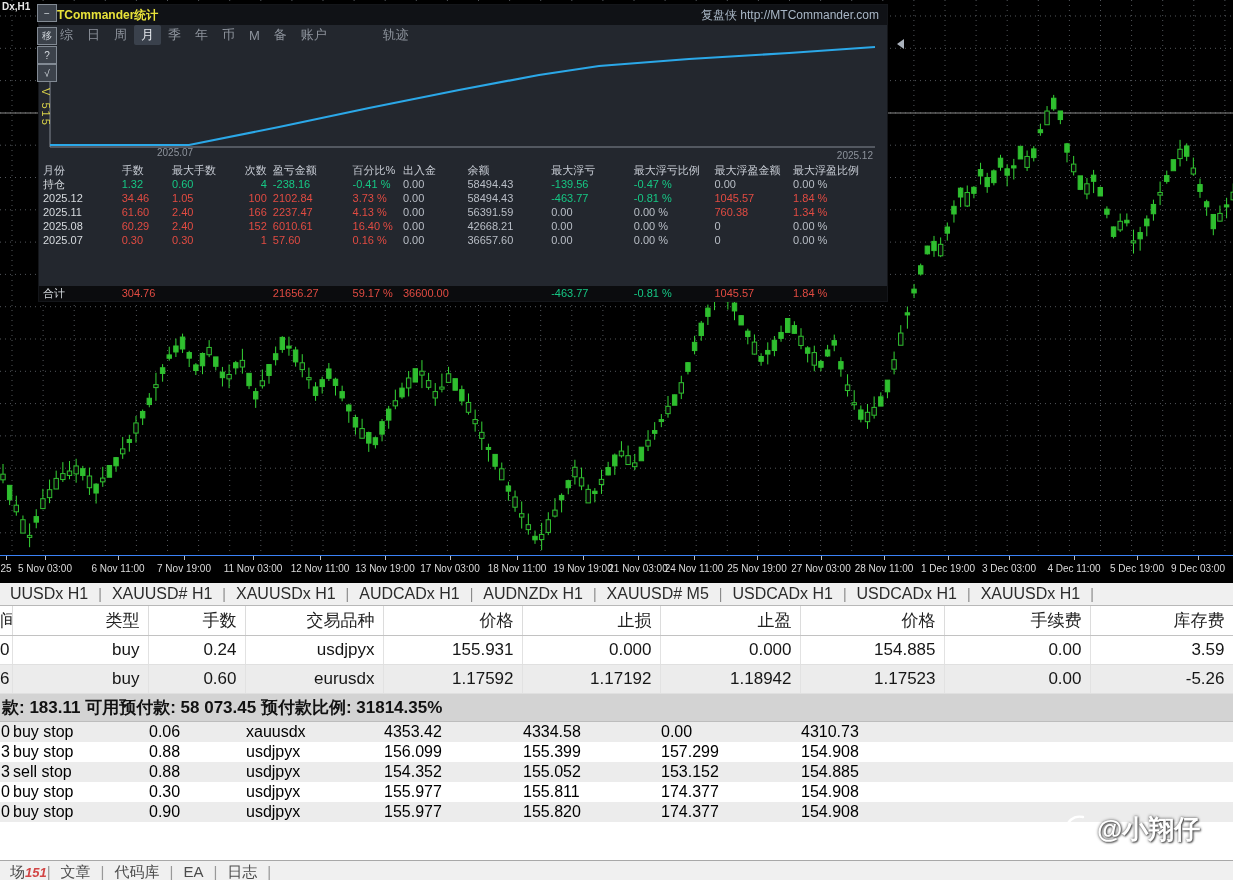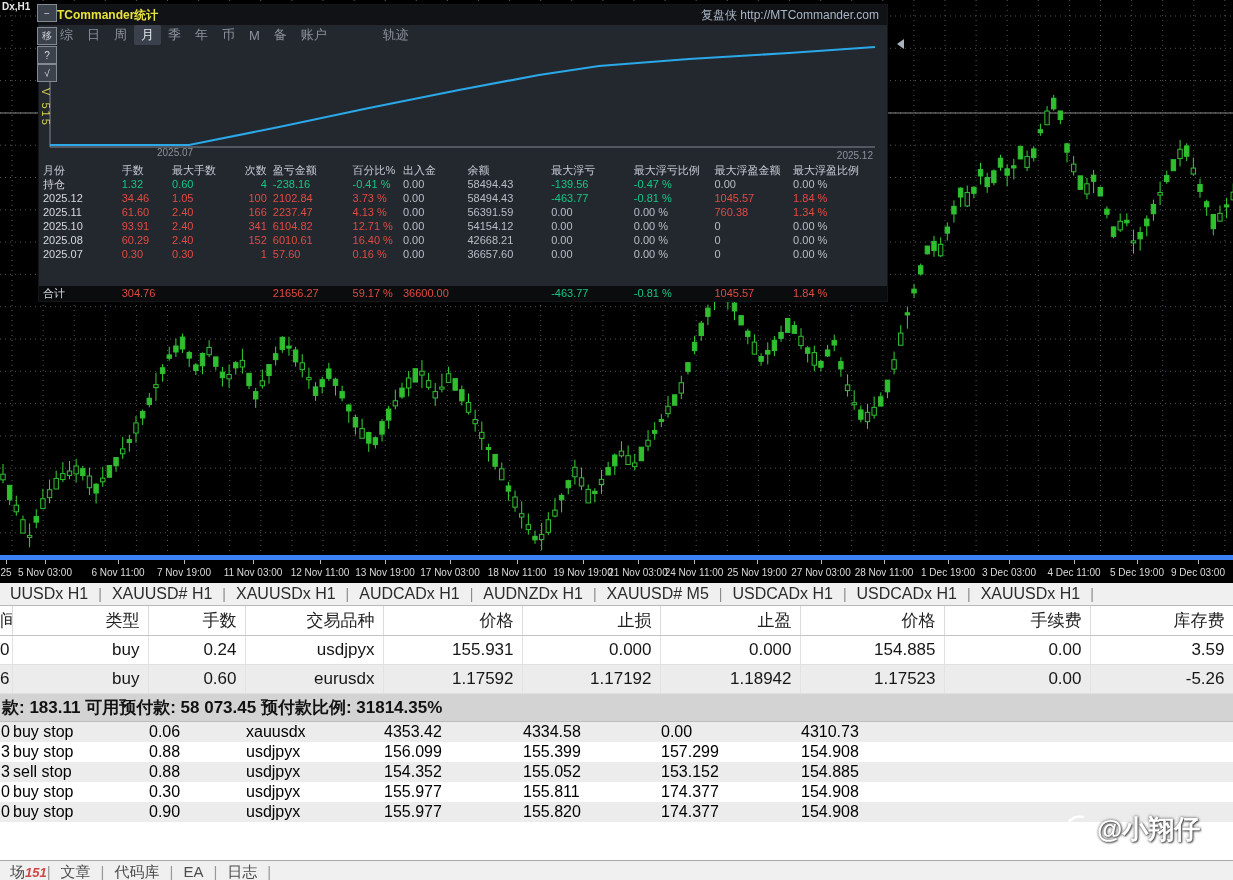--- a/index.html
+++ b/index.html
@@ -2,21 +2,21 @@
 <html><head>
 <meta charset="utf-8">
 <style>
   html,body{margin:0;padding:0;background:#000;}
   body{width:1233px;height:880px;position:relative;overflow:hidden;
        font-family:"Liberation Sans","DejaVu Sans",sans-serif;}
   
   #chart-area{position:absolute;left:0;top:0;width:1233px;height:555px;background:#000;}
   #symbol-label{position:absolute;left:2px;top:1px;color:#e8e8e8;font-size:10px;font-weight:bold;z-index:3;}
   
-  #time-axis{position:absolute;left:0;top:555px;width:1233px;height:28px;background:#000;border-top:5px solid #3b82f6;}
+  #time-axis{position:absolute;left:0;top:555px;width:1233px;height:28px;background:#000;border-top:1px solid #3b82f6;}
   #time-axis .tick{position:absolute;top:0;width:1px;height:4px;background:#bbb;}
   #time-axis .tlabel{position:absolute;top:7px;transform:translateX(-50%);color:#dcdcdc;font-size:10px;white-space:nowrap;}
   
   #stats-panel{position:absolute;left:39px;top:5px;width:848px;height:296px;background:#23272e;z-index:5;
                box-shadow:0 0 0 1px #14161a;}
   #panel-header{height:20px;background:#101216;display:flex;align-items:center;justify-content:space-between;padding:0 8px;}
   #panel-title{color:#e8e23a;font-size:12px;font-weight:bold;}
   #panel-brand{color:#a9b7c6;font-size:12px;}
   #panel-menu{height:20px;display:flex;align-items:center;gap:0;padding-left:14px;background:#23272e;}
   .menu-item{color:#8d939c;font-size:13px;padding:1px 7px;cursor:default;}
@@ -641,34 +641,20 @@
           <td class="cr">2237.47</td>
           <td class="cr">4.13 %</td>
           <td class="cn">0.00</td>
           <td class="cn">56391.59</td>
           <td class="cn">0.00</td>
           <td class="cn">0.00 %</td>
           <td class="cr">760.38</td>
           <td class="cr">1.34 %</td>
         </tr>
         <tr>
-          <td class="cw">2025.10</td>
-          <td class="cr">93.91</td>
-          <td class="cr">2.40</td>
-          <td class="cr cnt">341</td>
-          <td class="cr">6104.82</td>
-          <td class="cr">12.71 %</td>
-          <td class="cn">0.00</td>
-          <td class="cn">54154.12</td>
-          <td class="cn">0.00</td>
-          <td class="cn">0.00 %</td>
-          <td class="cn">0</td>
-          <td class="cn">0.00 %</td>
-        </tr>
-        <tr>
           <td class="cw">2025.08</td>
           <td class="cr">60.29</td>
           <td class="cr">2.40</td>
           <td class="cr cnt">152</td>
           <td class="cr">6010.61</td>
           <td class="cr">16.40 %</td>
           <td class="cn">0.00</td>
           <td class="cn">42668.21</td>
           <td class="cn">0.00</td>
           <td class="cn">0.00 %</td>

